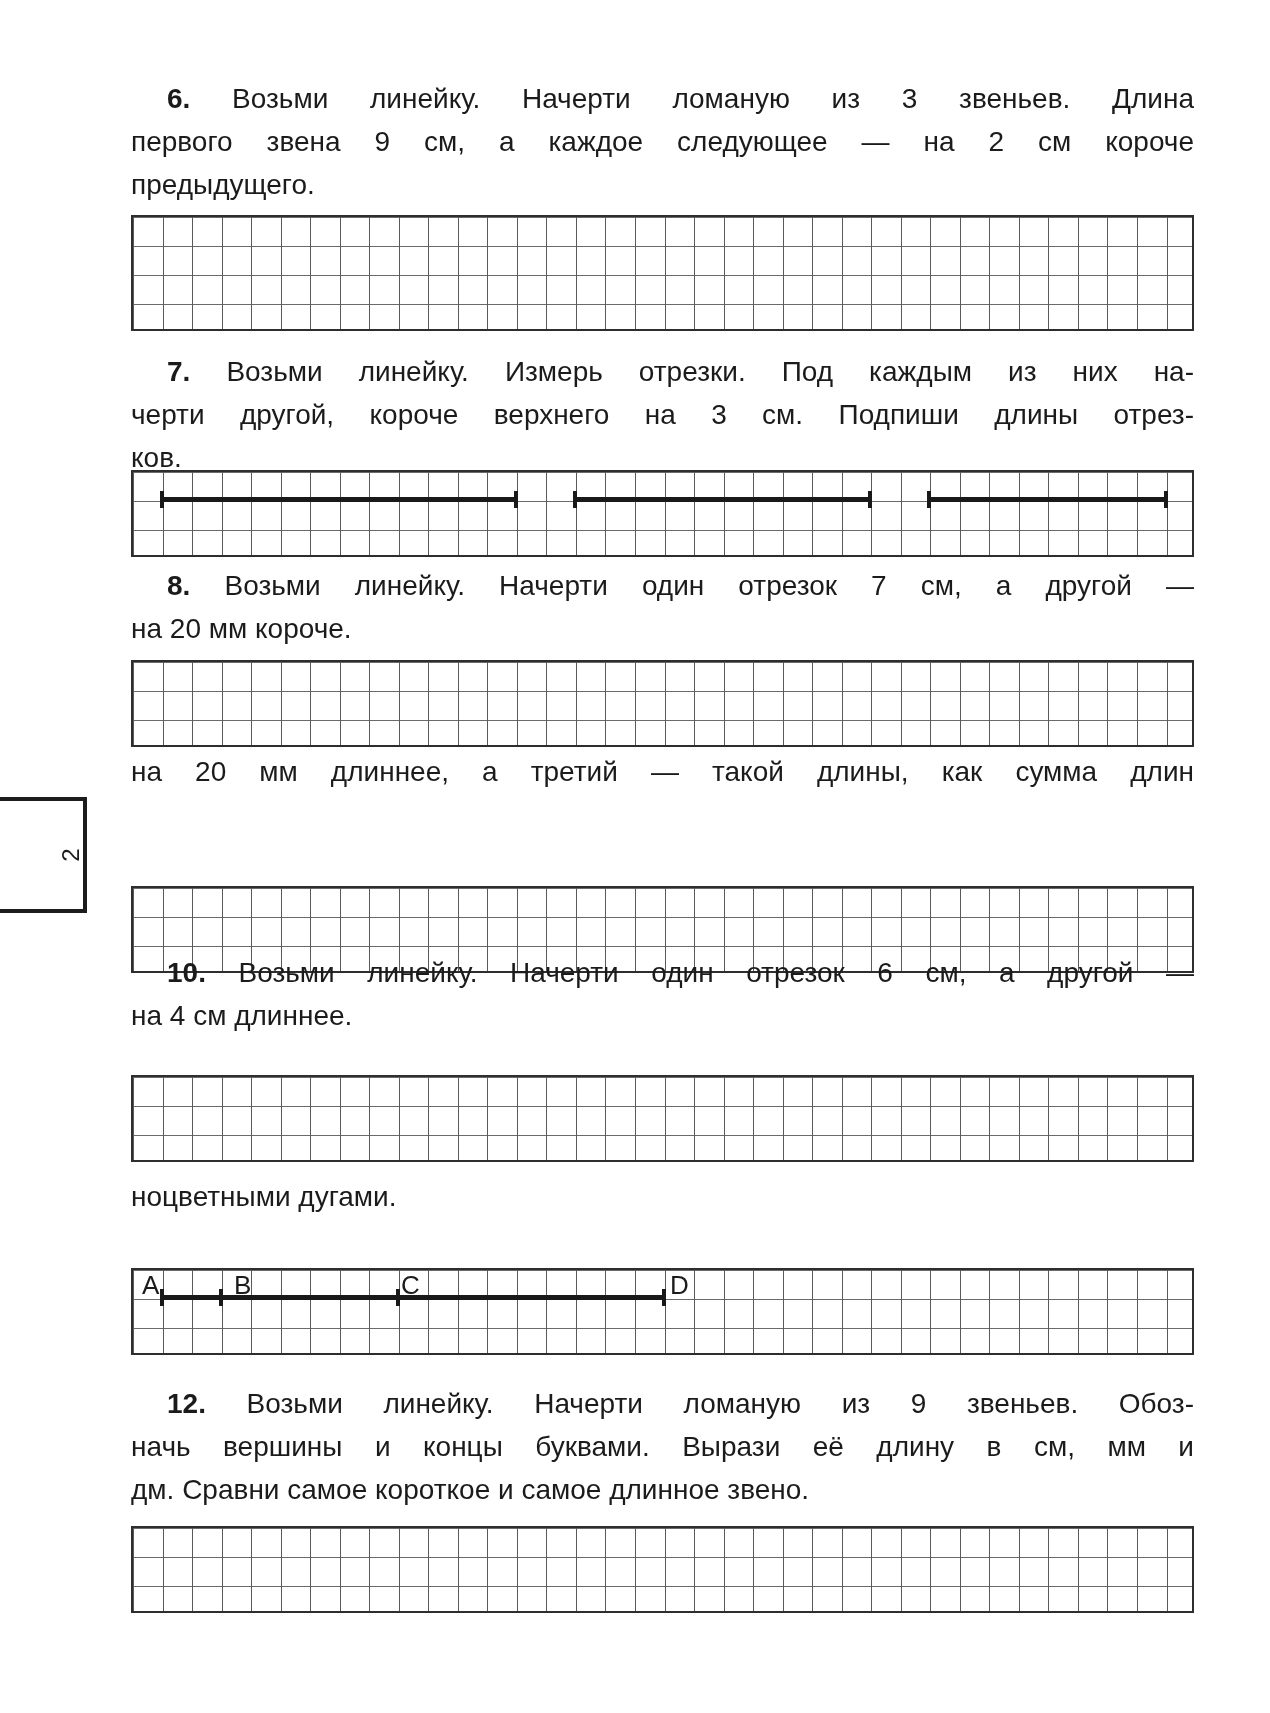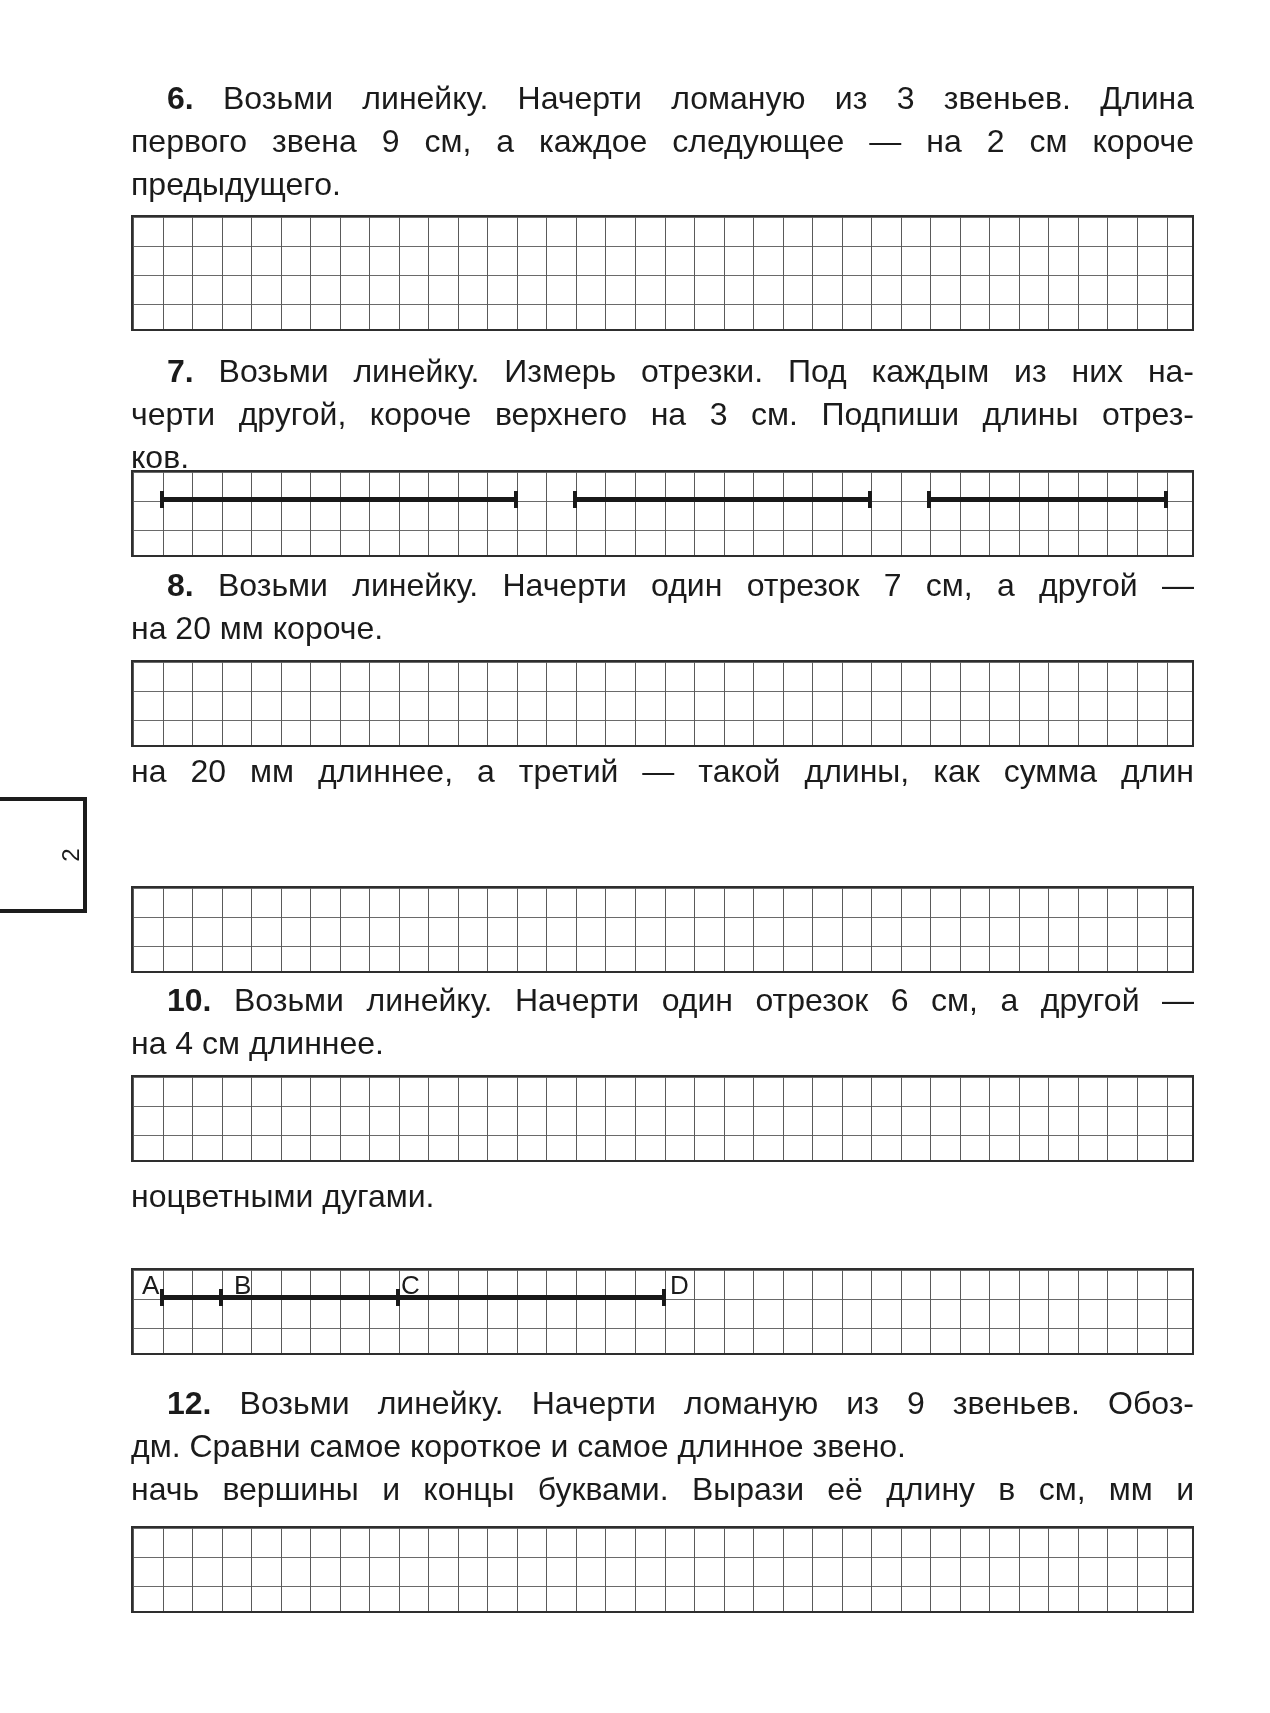--- a/index.html
+++ b/index.html
@@ -2,21 +2,21 @@
 <html><head>
 <meta charset="utf-8">
 <style>
   html,body{margin:0;padding:0;background:#ffffff;}
   #page{
     position:relative;width:1270px;height:1713px;background:#ffffff;
     font-family:"Liberation Sans", sans-serif;color:#1b1b1b;overflow:hidden;
   }
   .task{position:absolute;left:131px;width:1063px;}
   .tline{
-    display:block;height:43px;line-height:43px;font-size:32px;
+    display:block;height:43px;line-height:43px;font-size:28px;
     text-align:justify;overflow:hidden;white-space:normal;
   }
   .tline.just::after{content:"";display:inline-block;width:100%;}
   .tline.first{text-indent:36px;}
   .num{font-weight:bold;}
   .grid{
     position:absolute;left:131px;width:1063px;box-sizing:border-box;
     border:2px solid #2e2e2e;
     background-image:
       repeating-linear-gradient(to right, #5a5a5a 0, #5a5a5a 1px, transparent 1px, transparent 29.53px),
@@ -71,21 +71,21 @@
     <div class="tline first just"><span class="num">8.</span> <span>Возьми линейку. Начерти один отрезок 7 см, а другой —</span></div>
     <div class="tline">на 20 мм короче.</div>
   </div>
   <div class="grid" style="top:660px;height:87px"></div>
 
   <div class="task" style="top:750px">
     <div class="tline just">на 20 мм длиннее, а третий — такой длины, как сумма длин</div>
   </div>
   <div class="grid" style="top:886px;height:87px"></div>
 
-  <div class="task" style="top:979px">
+  <div class="task" style="top:951px">
     <div class="tline first just"><span class="num">10.</span> <span>Возьми линейку. Начерти один отрезок 6 см, а другой —</span></div>
     <div class="tline">на 4 см длиннее.</div>
   </div>
   <div class="grid" style="top:1075px;height:87px"></div>
 
   <div class="task" style="top:1175px">
     <div class="tline">ноцветными дугами.</div>
   </div>
   <div class="grid" id="grid11" style="top:1268px;height:87px">
     <div class="ptlabel" style="left:9px">A</div>
@@ -94,22 +94,22 @@
     <div class="ptlabel" style="left:537px">D</div>
   <div class="seg" style="left: 27.53px; width: 504.01px; top: 25px;"></div>
       <div class="tick" style="left: 26.53px; top: 19px;"></div>
       <div class="tick" style="left: 85.59px; top: 19px;"></div>
       <div class="tick" style="left: 262.77px; top: 19px;"></div>
       <div class="tick" style="left: 528.54px; top: 19px;"></div>
     </div>
 
   <div class="task" style="top:1382px">
     <div class="tline first just"><span class="num">12.</span> <span>Возьми линейку. Начерти ломаную из 9 звеньев. Обоз-</span></div>
+    <div class="tline just">начь вершины и концы буквами. Вырази её длину в см, мм и</div>
     <div class="tline">дм. Сравни самое короткое и самое длинное звено.</div>
-    <div class="tline just">начь вершины и концы буквами. Вырази её длину в см, мм и</div>
   </div>
   <div class="grid" style="top:1526px;height:87px"></div>
 
   <div id="page-tab">
     <div class="pnum">2</div>
   </div>
 
 </div>
 
 </body></html>

